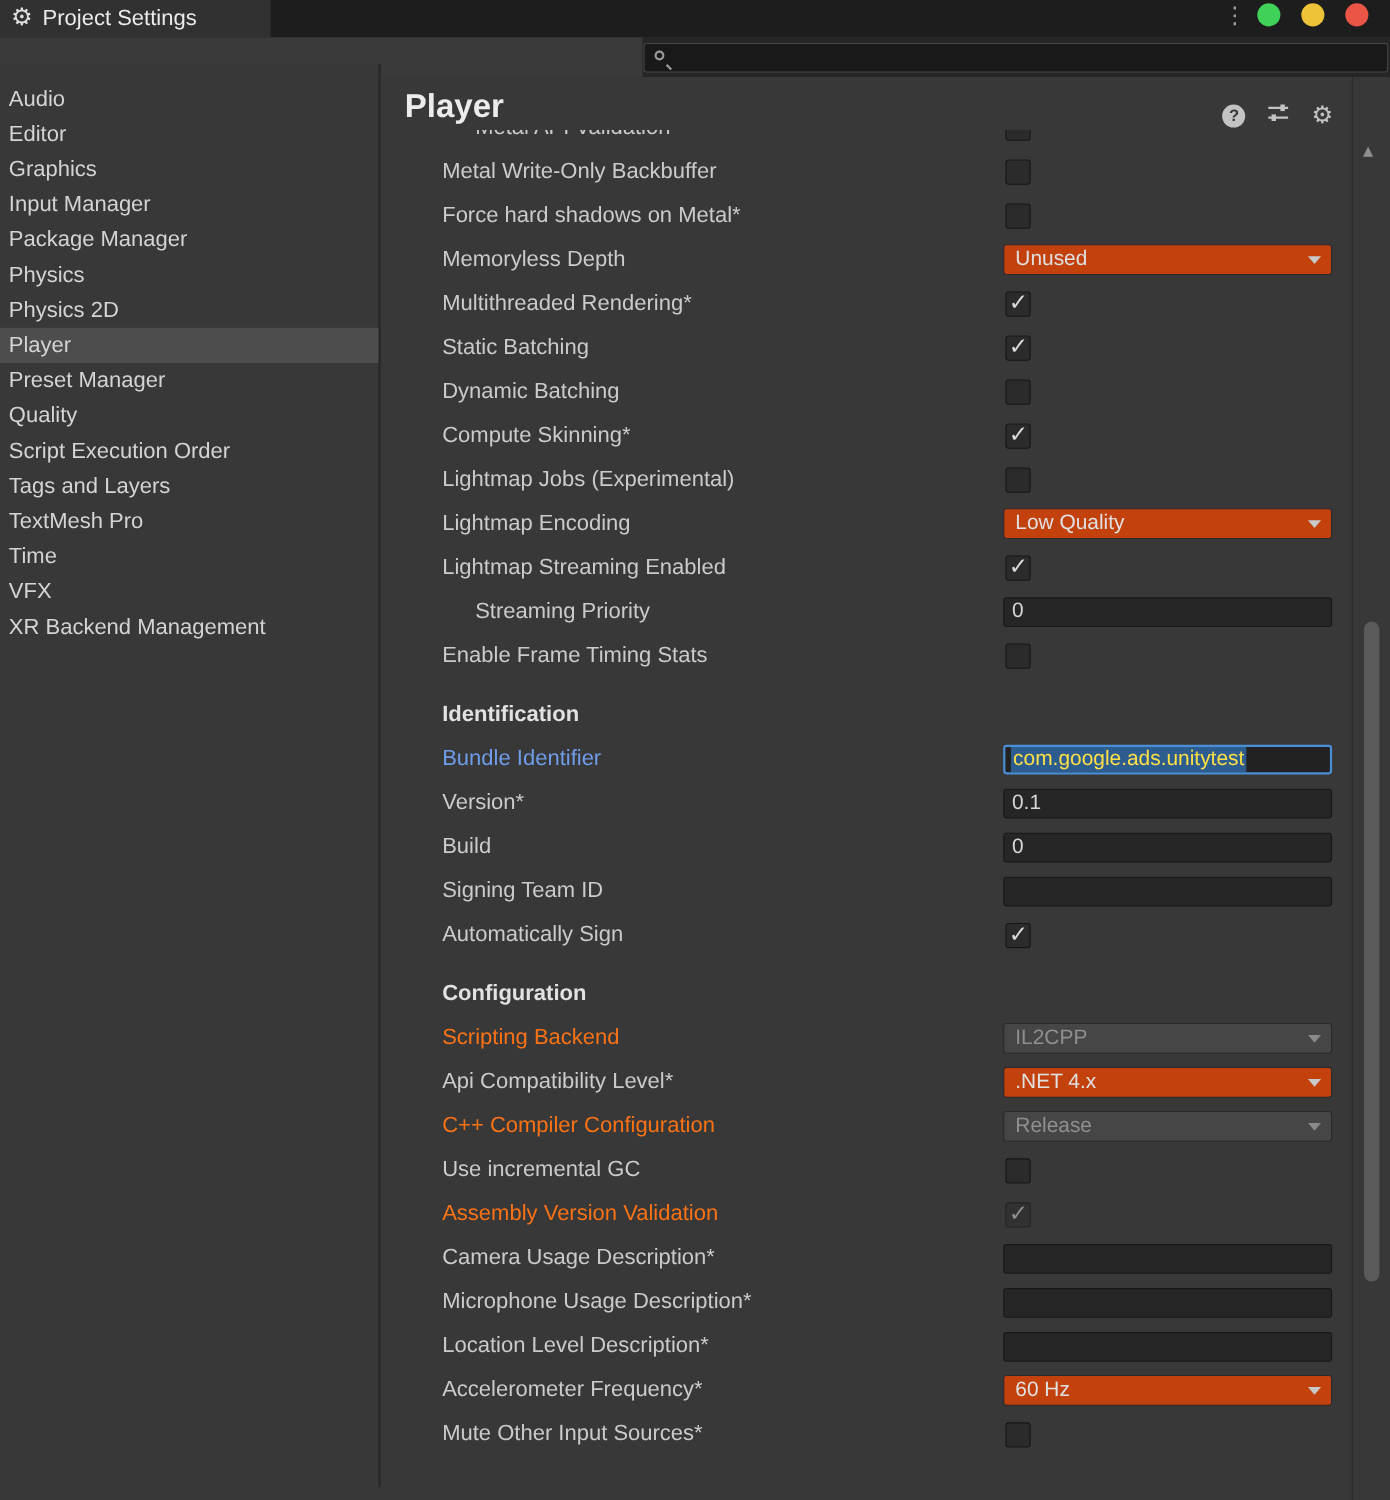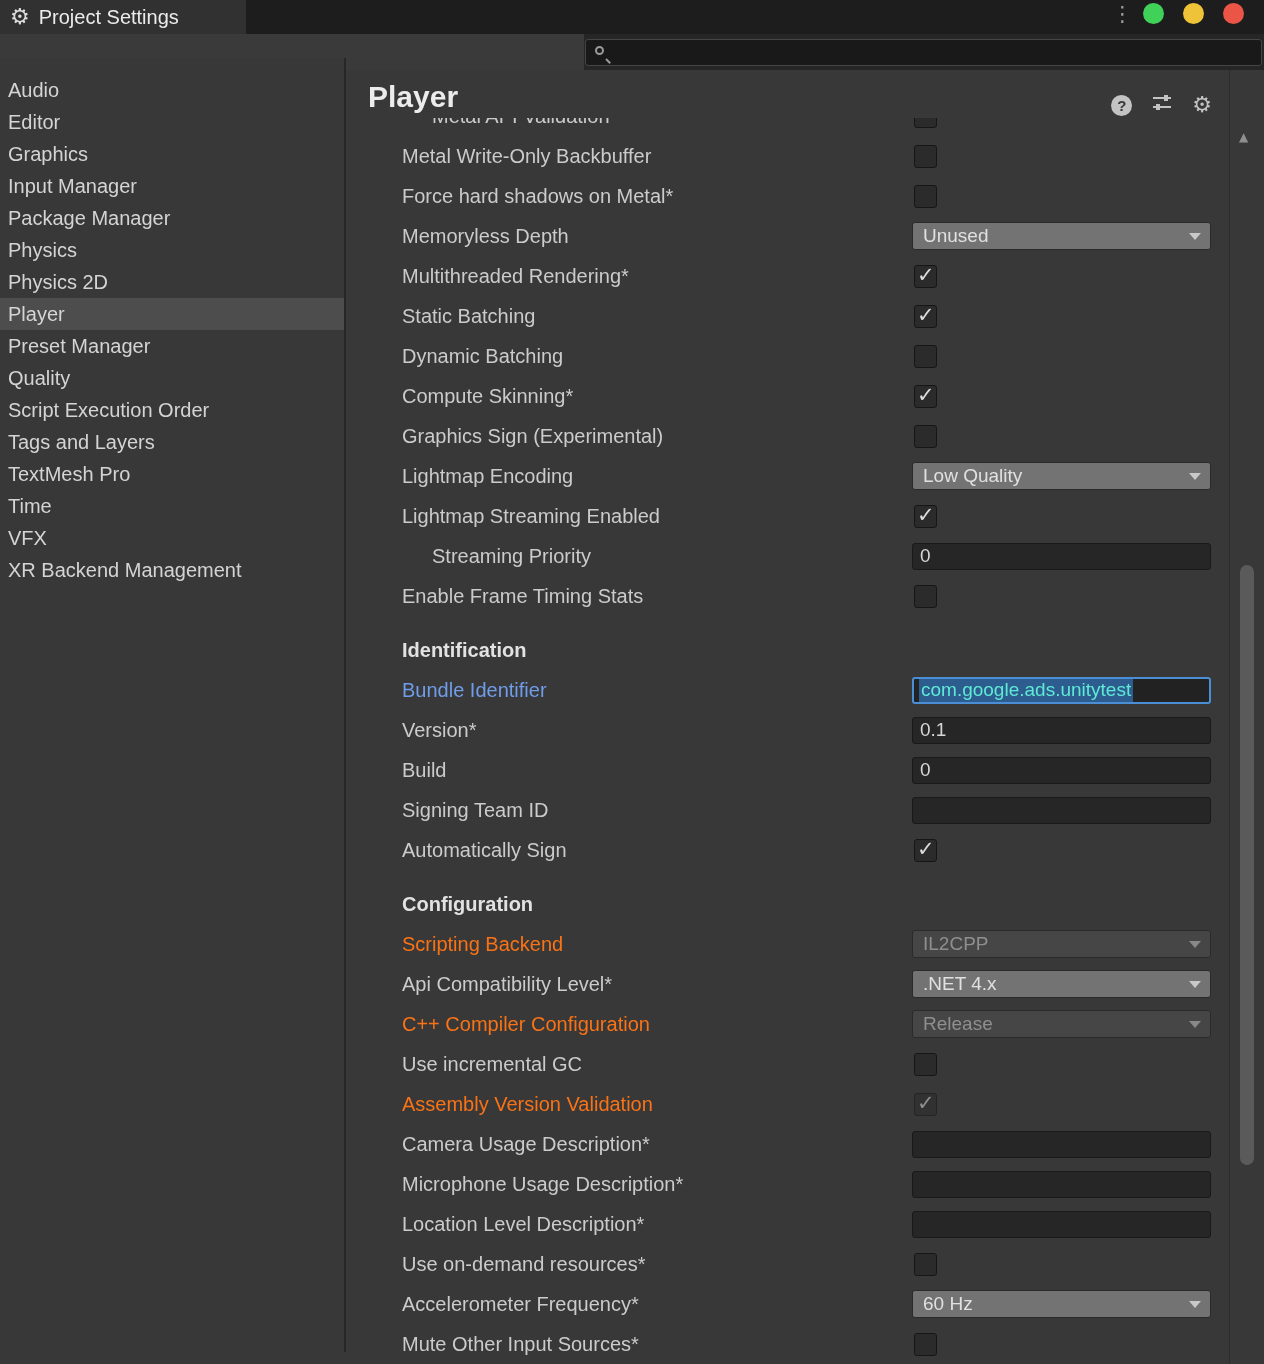--- a/index.html
+++ b/index.html
@@ -76,38 +76,38 @@
     border:1px solid #161616; border-radius:3px; position:relative; cursor:default;
   }
   .checkbox.checked::after {
     content:"\2713"; position:absolute; left:2px; top:-3px;
     font-family:"DejaVu Sans", sans-serif; font-size:21px; font-weight:bold; color:#dcdcdc;
   }
   .checkbox.disabled { background:#313131; border-color:#242424; }
   .checkbox.disabled.checked::after { color:#8f8f8f; }
 
   .dropdown {
-    width:100%; height:28px; background:#737373; border:1px solid #2a2a2a; border-radius:3px;
+    width:100%; height:28px; background:#c2410c; border:1px solid #2a2a2a; border-radius:3px;
     display:flex; align-items:center; padding:0 10px; position:relative;
     color:#e0e0e0; font-size:19px; cursor:default;
   }
   .dd-arrow {
     position:absolute; right:9px; top:10px; width:0; height:0;
     border-left:6px solid transparent; border-right:6px solid transparent; border-top:7px solid #c9c9c9;
   }
   .dropdown.disabled { background:#464646; color:#8f8f8f;text-align:right; }
   .dropdown.disabled .dd-arrow { border-top-color:#888; }
 
   .textfield {
     width:100%; height:27px; background:#262626; border:1px solid #191919; border-radius:3px;
     display:flex; align-items:center; padding:0 7px; font-size:19px; color:#d6d6d6;
     white-space:nowrap; overflow:hidden; cursor:text;
   }
   .textfield.focus { border:2px solid var(--focus-border); padding:0 5px; background:#222; }
-  .tf-value.selected { background:var(--selection-blue); color:#5eead4; padding:1px 2px; }
+  .tf-value.selected { background:var(--selection-blue); color:#fde047; padding:1px 2px; }
 
   
   .scroll-area { position:absolute; left:1229px; top:70px; width:35px; height:1294px; background:#383838; border-left:1px solid #2c2c2c; }
   .scroll-up { position:absolute; top:60px; left:9px; font-family:"DejaVu Sans", sans-serif; font-size:12px; color:#8f8f8f; cursor:default; }
   .thumb { position:absolute; left:10px; top:495px; width:14px; height:600px; background:#5a5a5a; border-radius:7px; cursor:default; }
 </style>
 </head>
 <body>
 
 <div class="titlebar">
@@ -212,21 +212,21 @@
           <div class="checkbox"></div>
         </div>
       </div>
       <div class="row">
         <span class="label">Compute Skinning*</span>
         <div class="ctrl">
           <div class="checkbox checked"></div>
         </div>
       </div>
       <div class="row">
-        <span class="label">Graphics Sign (Experimental)</span>
+        <span class="label">Lightmap Jobs (Experimental)</span>
         <div class="ctrl">
           <div class="checkbox"></div>
         </div>
       </div>
       <div class="row">
         <span class="label">Lightmap Encoding</span>
         <div class="ctrl">
           <div class="dropdown">
             <span class="dd-value">Low Quality</span>
             <span class="dd-arrow"></span>
@@ -351,26 +351,20 @@
             <span class="tf-value"></span>
           </div>
         </div>
       </div>
       <div class="row">
         <span class="label">Location Level Description*</span>
         <div class="ctrl">
           <div class="textfield">
             <span class="tf-value"></span>
           </div>
-        </div>
-      </div>
-      <div class="row">
-        <span class="label">Use on-demand resources*</span>
-        <div class="ctrl">
-          <div class="checkbox"></div>
         </div>
       </div>
       <div class="row">
         <span class="label">Accelerometer Frequency*</span>
         <div class="ctrl">
           <div class="dropdown">
             <span class="dd-value">60 Hz</span>
             <span class="dd-arrow"></span>
           </div>
         </div>

